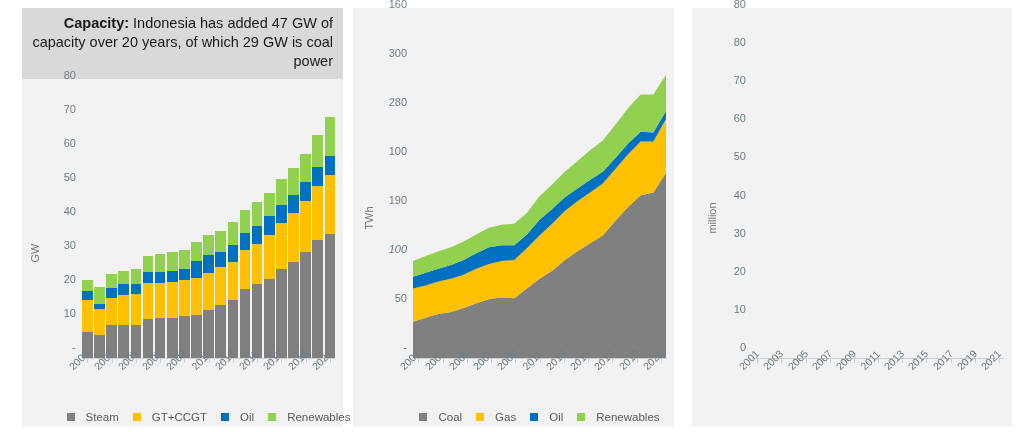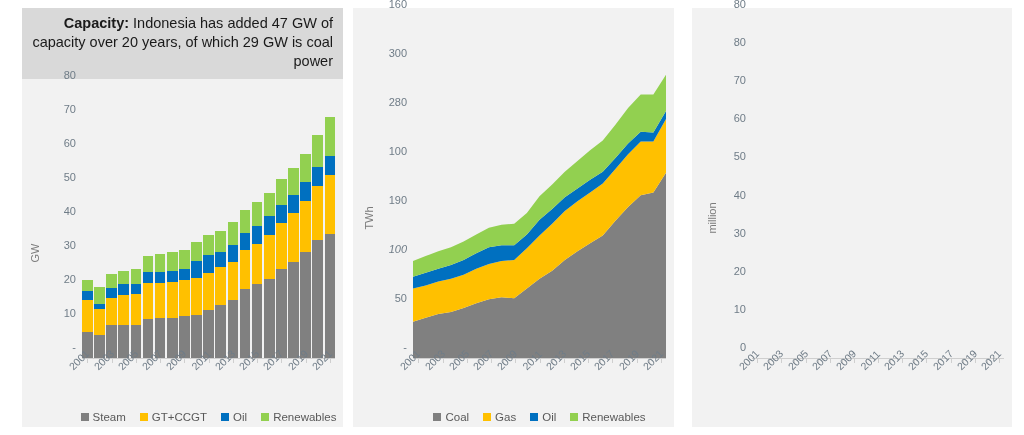--- a/index.html
+++ b/index.html
@@ -72,21 +72,21 @@
     transform:translateX(-70%) rotate(-45deg);
     transform-origin:center left;
   }
   .tickmark{position:absolute;top:0;left:50%;width:1px;height:4px;background:#cfcfcf;}
 
   .legend{
     position:absolute;left:0;right:0;bottom:4px;
     display:flex;justify-content:center;align-items:center;gap:14px;
     font-size:11.5px;color:#595959;
   }
-  .lg{display:flex;align-items:center;gap:4px;}
+  .lg{display:flex;align-items:center;gap:11px;}
   .sw{width:8px;height:8px;display:inline-block;}
 </style>
 </head>
 <body>
 
 <div class="board">
 
   <div class="panel" id="panel-capacity">
     <div class="panel-header">
       <b>Capacity:</b><span> Indonesia has added 47 GW of capacity over 20 years, of which 29 GW is coal power</span>

